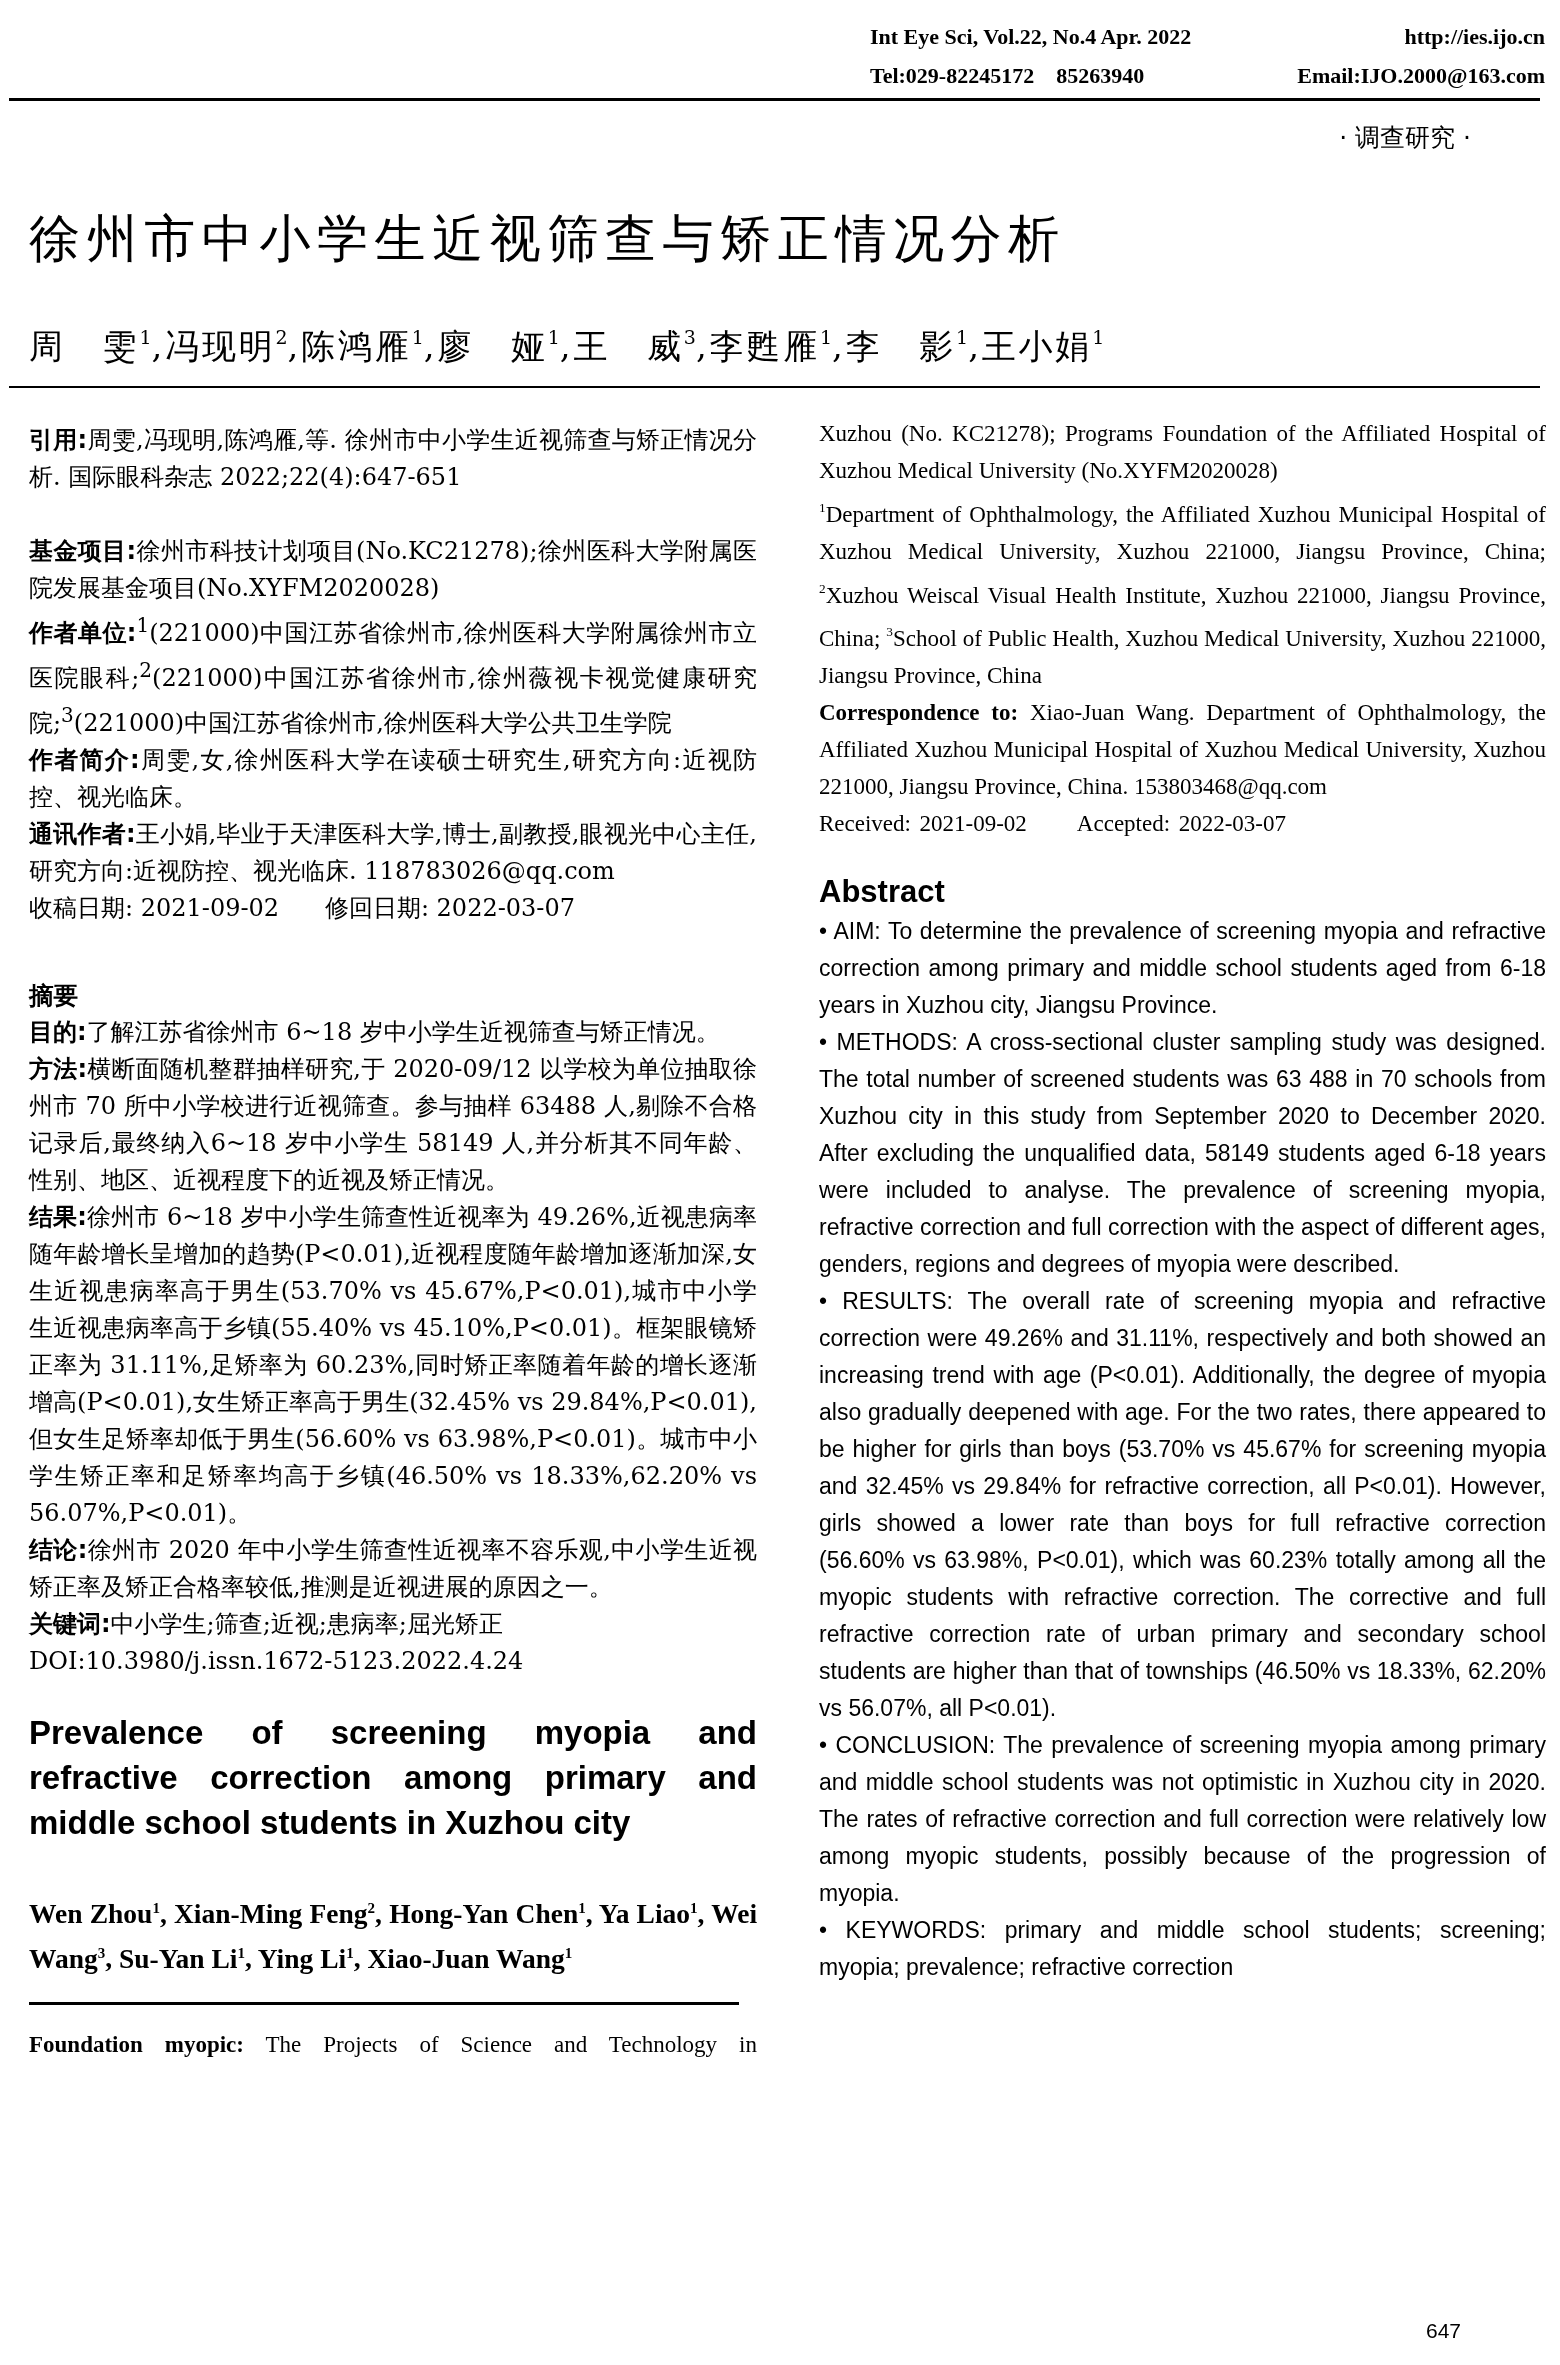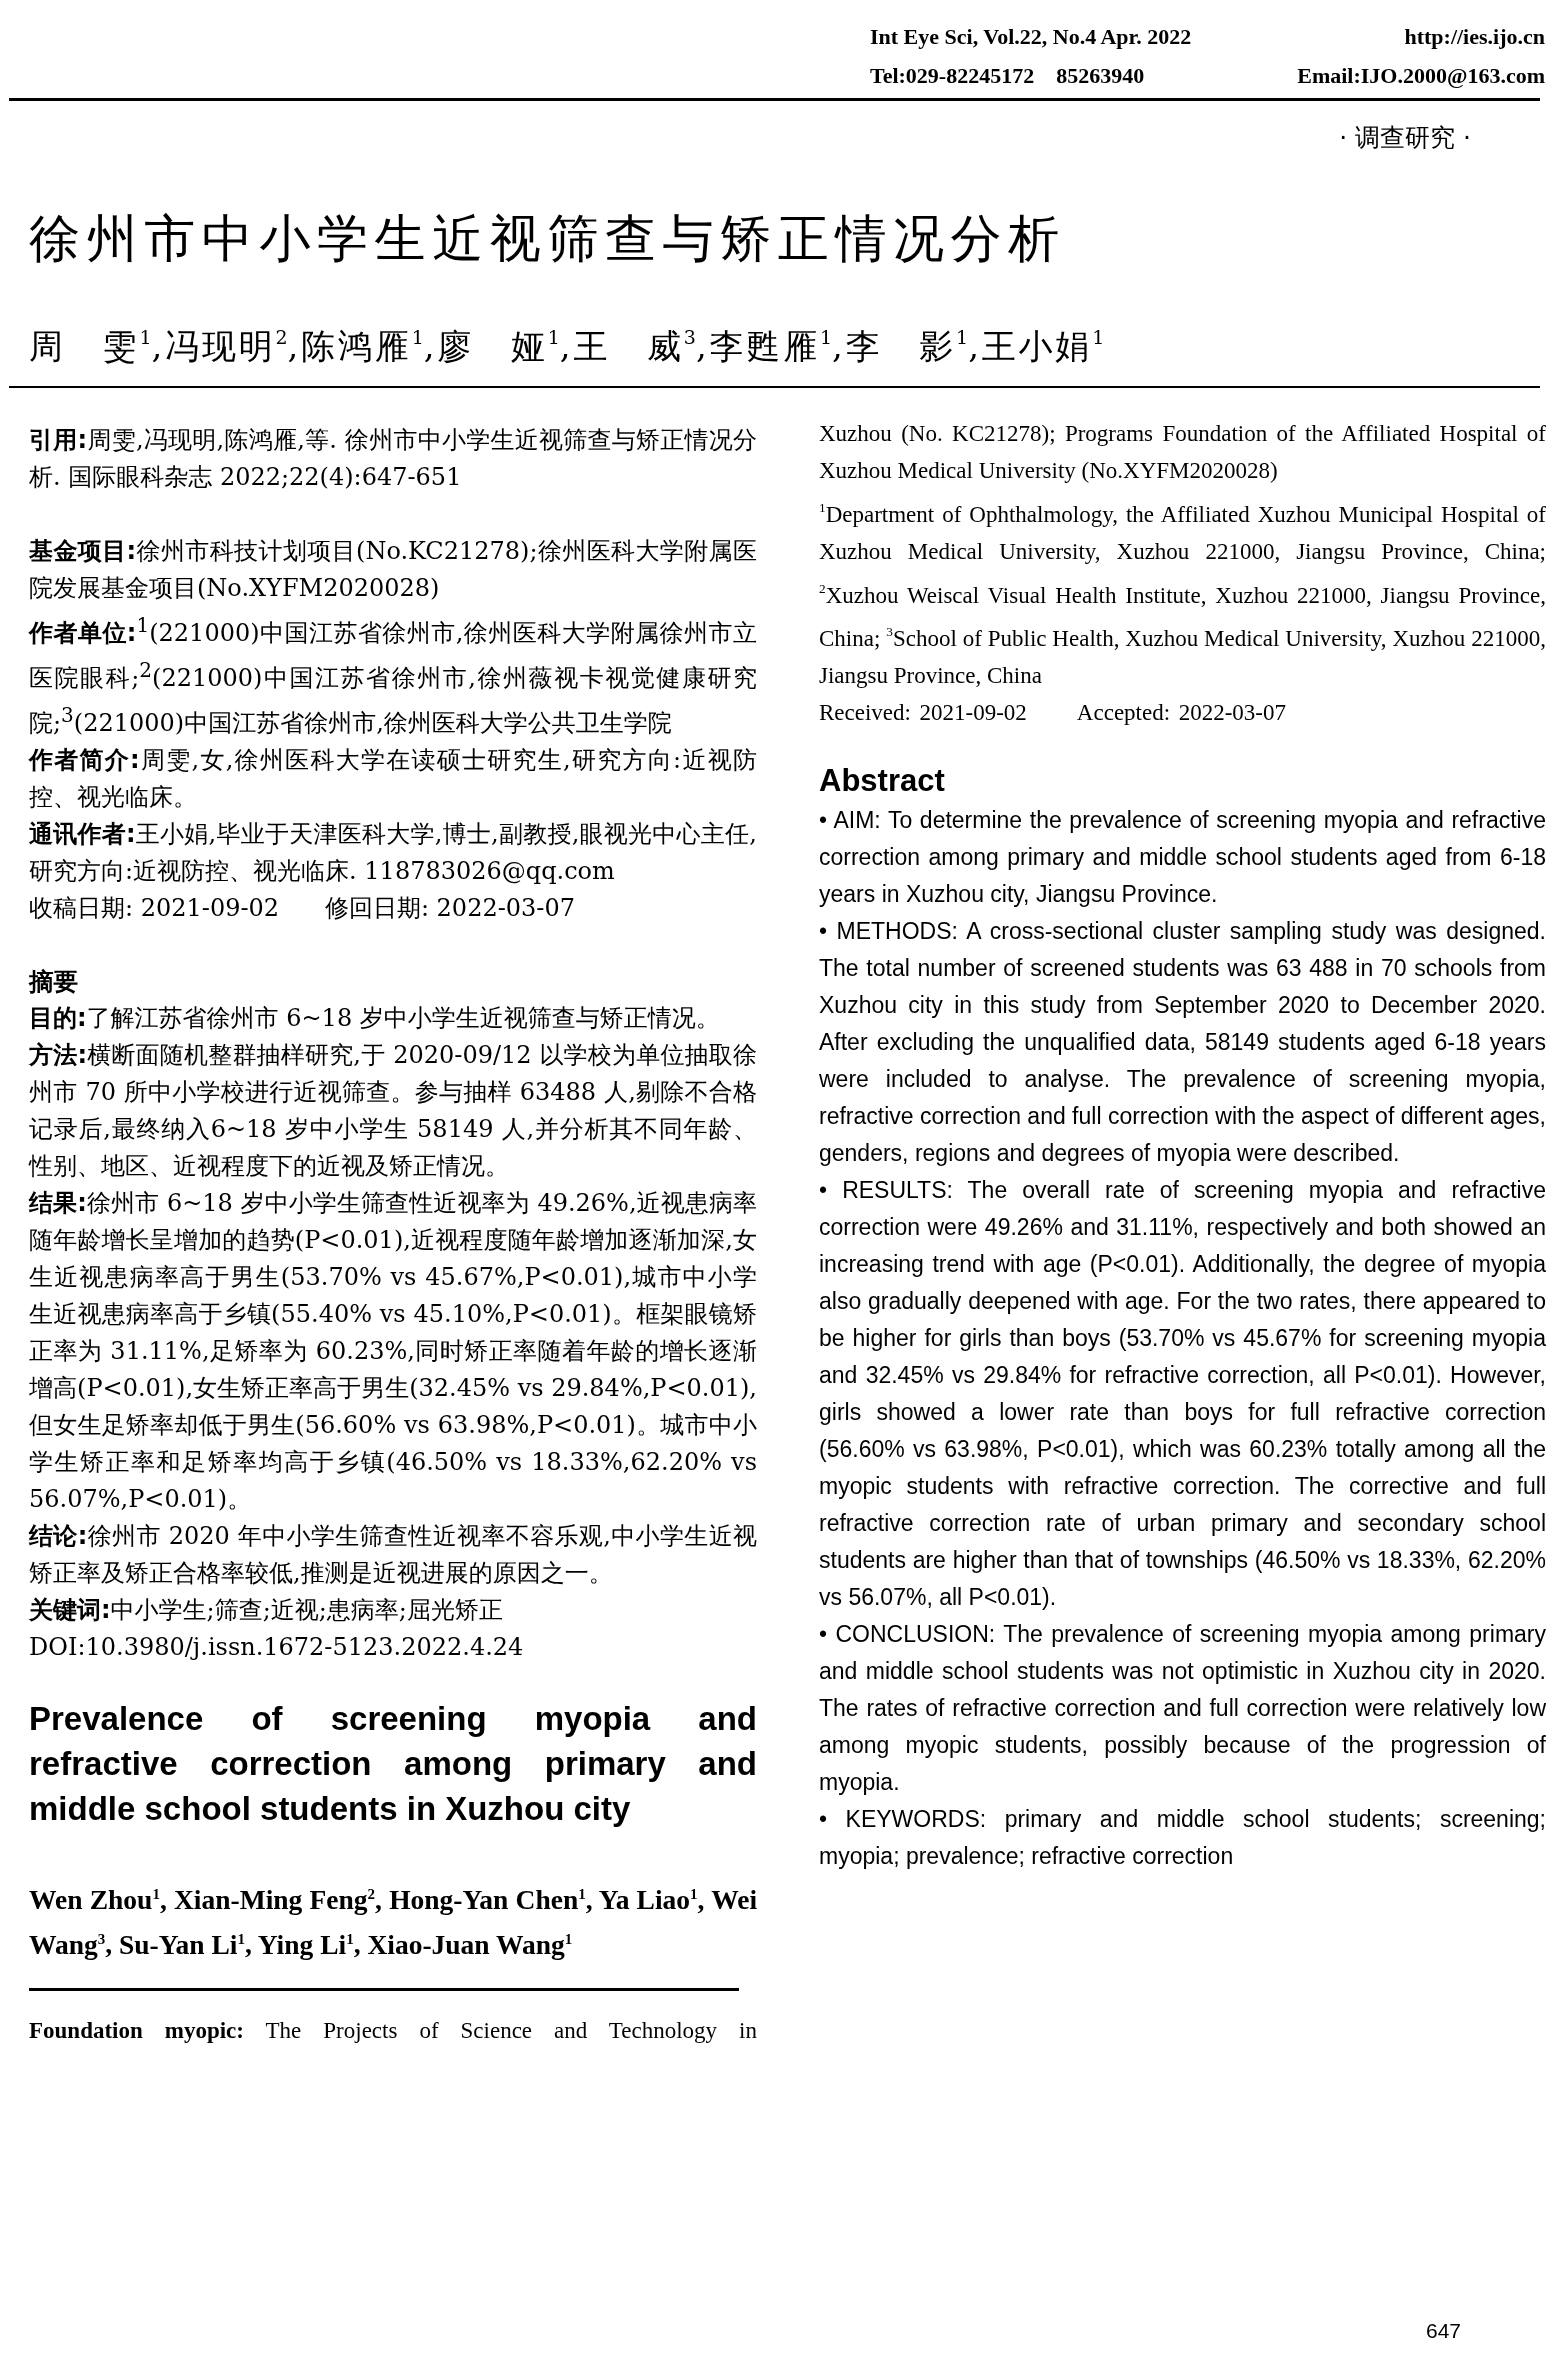--- a/index.html
+++ b/index.html
@@ -21,21 +21,21 @@
   #cn-authors sup { font-size: 19px; vertical-align: 14px; letter-spacing: 0; }
   #block-rule { left: 9px; top: 386px; width: 1531px; height: 2.4px; background: #000; }
 
   
   .col { position: absolute; width: 728px; font-size: 24px; line-height: 37px; text-align: justify; }
   #col-left { left: 29px; top: 422px; font-family: "DejaVu Serif", serif; }
   #col-right { left: 819px; top: 415px; font-family: "Liberation Serif", serif; width: 727px; }
   .para { margin: 0; }
   .lbl { font-family: "DejaVu Sans", sans-serif; font-weight: bold; }
   .gap-l { height: 37px; }
-  .cn-abs-head { font-family: "DejaVu Sans", sans-serif; font-weight: bold; font-size: 24.6px; line-height: 37px; margin-top: 36px; }
+  .cn-abs-head { font-family: "DejaVu Sans", sans-serif; font-weight: bold; font-size: 24.6px; line-height: 37px; margin-top: 50px; }
 
   .en-title { font-family: "Liberation Sans", sans-serif; font-weight: bold; font-size: 33px; line-height: 45px; text-align: justify; margin-top: 30px; }
   .en-authors { font-family: "Liberation Serif", serif; font-weight: bold; font-size: 27.5px; line-height: 38px; text-align: justify; margin-top: 44px; }
   .en-authors sup { font-size: 15px; vertical-align: 10.4px; }
   .left-rule { height: 2.8px; background: #000; margin-top: 24.6px; width: 710px; }
   .found-en { font-family: "Liberation Serif", serif; font-size: 23px; line-height: 37px; margin-top: 21px; text-align: justify; text-align-last: justify; }
   .found-en .lbl { font-family: "Liberation Serif", serif; }
 
   #col-right .para { font-size: 23px; line-height: 37px; }
   #col-right sup { font-size: 13.3px; vertical-align: 9.5px; }
@@ -82,20 +82,21 @@
 
   <div class="en-title">Prevalence of screening myopia and refractive correction among primary and middle school students in Xuzhou city</div>
   <div class="en-authors" id="en-authors"><span>Wen Zhou<sup>1</sup></span>, <span>Xian-Ming Feng<sup>2</sup></span>, <span>Hong-Yan Chen<sup>1</sup></span>, <span>Ya Liao<sup>1</sup></span>, <span>Wei Wang<sup>3</sup></span>, <span>Su-Yan Li<sup>1</sup></span>, <span>Ying Li<sup>1</sup></span>, <span>Xiao-Juan Wang<sup>1</sup></span></div>
   <div class="left-rule"></div>
   <div class="found-en"><span class="lbl">Foundation myopic:</span> <span>The Projects of Science and Technology in</span></div>
 </div>
 
 <div class="col" id="col-right">
   <p class="para">Xuzhou (No. KC21278); Programs Foundation of the Affiliated Hospital of Xuzhou Medical University (No.XYFM2020028)</p>
   <p class="para" id="aff-en"><sup>1</sup><span>Department of Ophthalmology, the Affiliated Xuzhou Municipal Hospital of Xuzhou Medical University, Xuzhou 221000, Jiangsu Province, China; </span><sup>2</sup><span>Xuzhou Weiscal Visual Health Institute, Xuzhou 221000, Jiangsu Province, China; </span><sup>3</sup><span>School of Public Health, Xuzhou Medical University, Xuzhou 221000, Jiangsu Province, China</span></p>
+  <p class="para"><span class="en-lbl">Correspondence to:</span> <span>Xiao-Juan Wang. Department of Ophthalmology, the Affiliated Xuzhou Municipal Hospital of Xuzhou Medical University, Xuzhou 221000, Jiangsu Province, China. 153803468@qq.com</span></p>
   <p class="para dates-en" style="white-space:pre;"><span>Received: 2021-09-02</span>      <span>Accepted: 2022-03-07</span></p>
 
   <div class="abs-head-en">Abstract</div>
   <div id="abs-en">
       <p class="abs-body"><span class="bullet">• </span><span>AIM: </span><span>To determine the prevalence of screening myopia and refractive correction among primary and middle school students aged from 6-18 years in Xuzhou city, Jiangsu Province.</span></p>
       <p class="abs-body"><span class="bullet">• </span><span>METHODS: </span><span>A cross-sectional cluster sampling study was designed. The total number of screened students was 63 488 in 70 schools from Xuzhou city in this study from September 2020 to December 2020. After excluding the unqualified data, 58149 students aged 6-18 years were included to analyse. The prevalence of screening myopia, refractive correction and full correction with the aspect of different ages, genders, regions and degrees of myopia were described.</span></p>
       <p class="abs-body"><span class="bullet">• </span><span>RESULTS: </span><span>The overall rate of screening myopia and refractive correction were 49.26% and 31.11%, respectively and both showed an increasing trend with age (P&lt;0.01). Additionally, the degree of myopia also gradually deepened with age. For the two rates, there appeared to be higher for girls than boys (53.70% vs 45.67% for screening myopia and 32.45% vs 29.84% for refractive correction, all P&lt;0.01). However, girls showed a lower rate than boys for full refractive correction (56.60% vs 63.98%, P&lt;0.01), which was 60.23% totally among all the myopic students with refractive correction. The corrective and full refractive correction rate of urban primary and secondary school students are higher than that of townships (46.50% vs 18.33%, 62.20% vs 56.07%, all P&lt;0.01).</span></p>
       <p class="abs-body"><span class="bullet">• </span><span>CONCLUSION: </span><span>The prevalence of screening myopia among primary and middle school students was not optimistic in Xuzhou city in 2020. The rates of refractive correction and full correction were relatively low among myopic students, possibly because of the progression of myopia.</span></p>
       <p class="abs-body"><span class="bullet">• </span><span>KEYWORDS: </span><span>primary and middle school students; screening; myopia; prevalence; refractive correction</span></p>
     </div>

